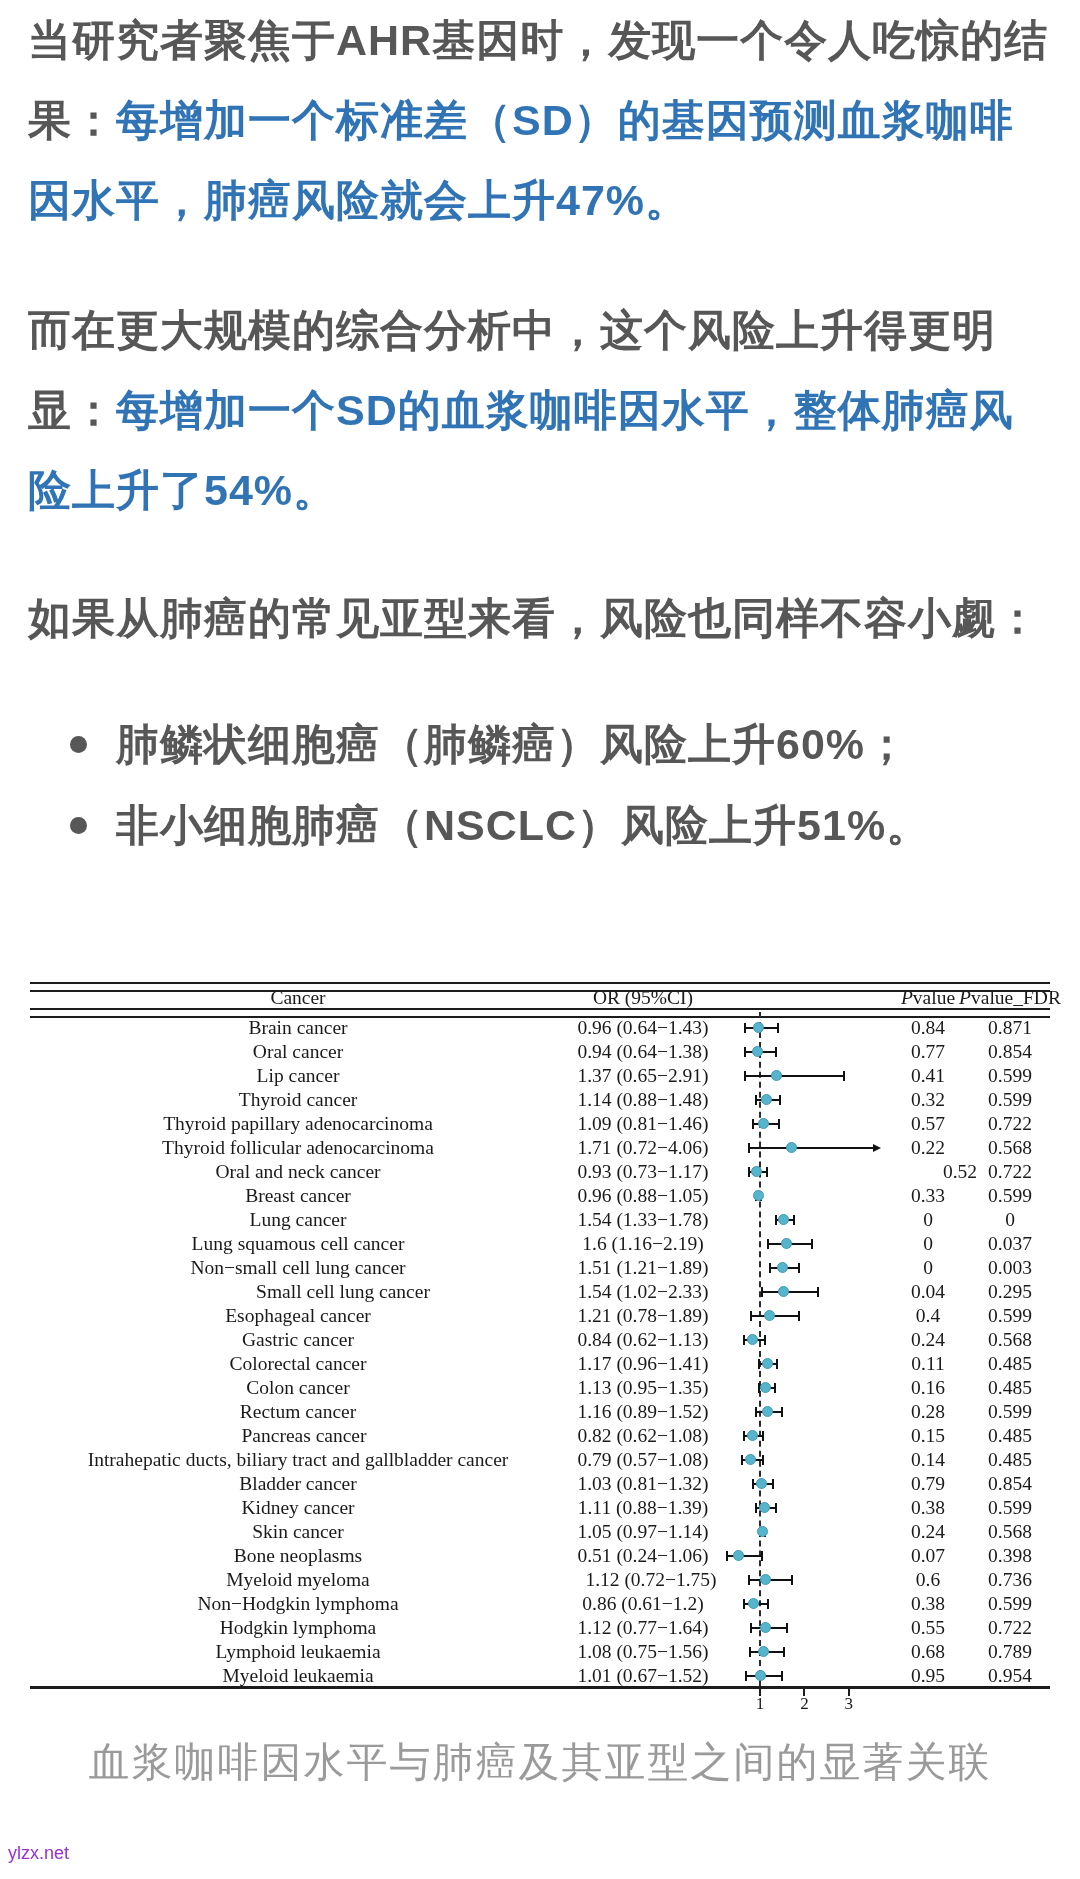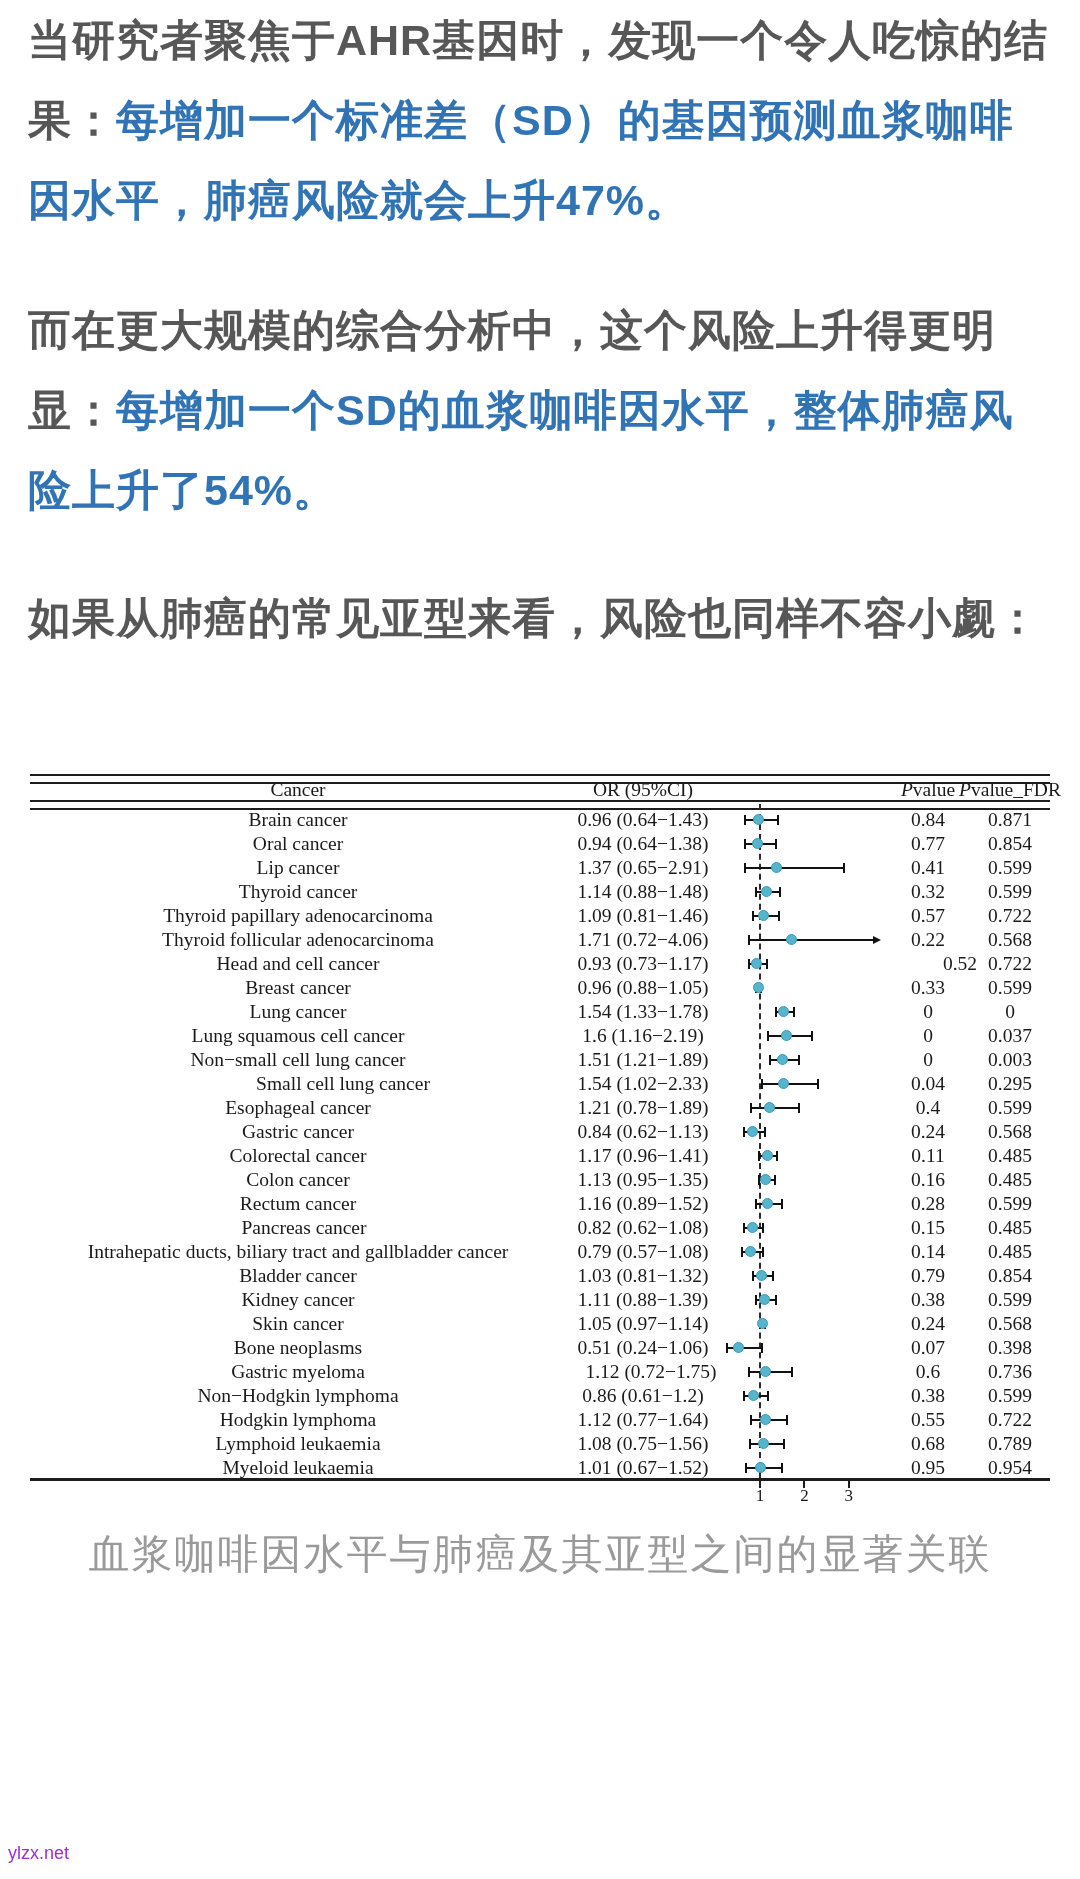--- a/index.html
+++ b/index.html
@@ -71,20 +71,24 @@
   }
 </style>
 </head>
 <body>
 
 <div class="page">
   <div class="content">
     <p id="p0" class="para"><span class="plain">当研究者聚焦于AHR基因时，发现一个令人吃惊的结果：</span><span class="hl">每增加一个标准差（SD）的基因预测血浆咖啡因水平，肺癌风险就会上升47%。</span></p>
     <p id="p1" class="para"><span class="plain">而在更大规模的综合分析中，这个风险上升得更明显：</span><span class="hl">每增加一个SD的血浆咖啡因水平，整体肺癌风险上升了54%。</span></p>
     <p id="p2" class="para"><span class="plain">如果从肺癌的常见亚型来看，风险也同样不容小觑：</span></p>
+    <ul class="bullets" id="bullets">
+        <li>肺鳞状细胞癌（肺鳞癌）风险上升60%；</li>
+        <li>非小细胞肺癌（NSCLC）风险上升51%。</li>
+      </ul>
     <div class="forest" id="forest">
         <div class="rule-double" style="top: 0px;"></div>
         <div class="rule-double" style="top: 26px;"></div>
         <div class="rule-single" style="top: 704px;"></div>
         <div class="hdr-cell" style="left: 270px;">Cancer</div>
         <div class="hdr-cell" style="left: 615px;">OR (95%CI)</div>
         <div class="hdr-cell" style="left: 900px;"><i>P</i>value</div>
         <div class="hdr-cell" style="left: 982px;"><i>P</i>value_FDR</div>
         <div class="refline" style="left: 731px;"></div>
         <div class="frow" style="top: 34px;">
@@ -141,21 +145,21 @@
           <div class="fcell" style="left: 270px;">Thyroid follicular adenocarcinoma</div>
           <div class="fcell" style="left: 615px;">1.71 (0.72−4.06)</div>
           <div class="ci-bar" style="left: 719.568px; width: 125.208px;"></div>
           <div class="ci-cap" style="left: 719.568px;"></div>
           <div class="ci-arrow" style="left: 844.776px;"></div>
           <div class="or-marker" style="left: 758.024px;"></div>
           <div class="fcell" style="left: 900px;">0.22</div>
           <div class="fcell" style="left: 982px;">0.568</div>
         </div>
         <div class="frow" style="top: 178px;">
-          <div class="fcell" style="left: 270px;">Head and cell cancer</div>
+          <div class="fcell" style="left: 270px;">Oral and neck cancer</div>
           <div class="fcell" style="left: 615px;">0.93 (0.73−1.17)</div>
           <div class="ci-bar" style="left: 720.012px; width: 19.536px;"></div>
           <div class="ci-cap" style="left: 720.012px;"></div>
           <div class="ci-cap" style="left: 737.548px;"></div>
           <div class="or-marker" style="left: 723.392px;"></div>
           <div class="fcell" style="left: 900px; margin-left: 32px;">0.52</div>
           <div class="fcell" style="left: 982px;">0.722</div>
         </div>
         <div class="frow" style="top: 202px;">
           <div class="fcell" style="left: 270px;">Breast cancer</div>
@@ -311,21 +315,21 @@
           <div class="fcell" style="left: 270px;">Bone neoplasms</div>
           <div class="fcell" style="left: 615px;">0.51 (0.24−1.06)</div>
           <div class="ci-bar" style="left: 698.256px; width: 36.408px;"></div>
           <div class="ci-cap" style="left: 698.256px;"></div>
           <div class="ci-cap" style="left: 732.664px;"></div>
           <div class="or-marker" style="left: 704.744px;"></div>
           <div class="fcell" style="left: 900px;">0.07</div>
           <div class="fcell" style="left: 982px;">0.398</div>
         </div>
         <div class="frow" style="top: 586px;">
-          <div class="fcell" style="left: 270px;">Gastric myeloma</div>
+          <div class="fcell" style="left: 270px;">Myeloid myeloma</div>
           <div class="fcell" style="left: 615px; margin-left: 8px;">1.12 (0.72−1.75)</div>
           <div class="ci-bar" style="left: 719.568px; width: 45.732px;"></div>
           <div class="ci-cap" style="left: 719.568px;"></div>
           <div class="ci-cap" style="left: 763.3px;"></div>
           <div class="or-marker" style="left: 731.828px;"></div>
           <div class="fcell" style="left: 900px;">0.6</div>
           <div class="fcell" style="left: 982px;">0.736</div>
         </div>
         <div class="frow" style="top: 610px;">
           <div class="fcell" style="left: 270px;">Non−Hodgkin lymphoma</div>

